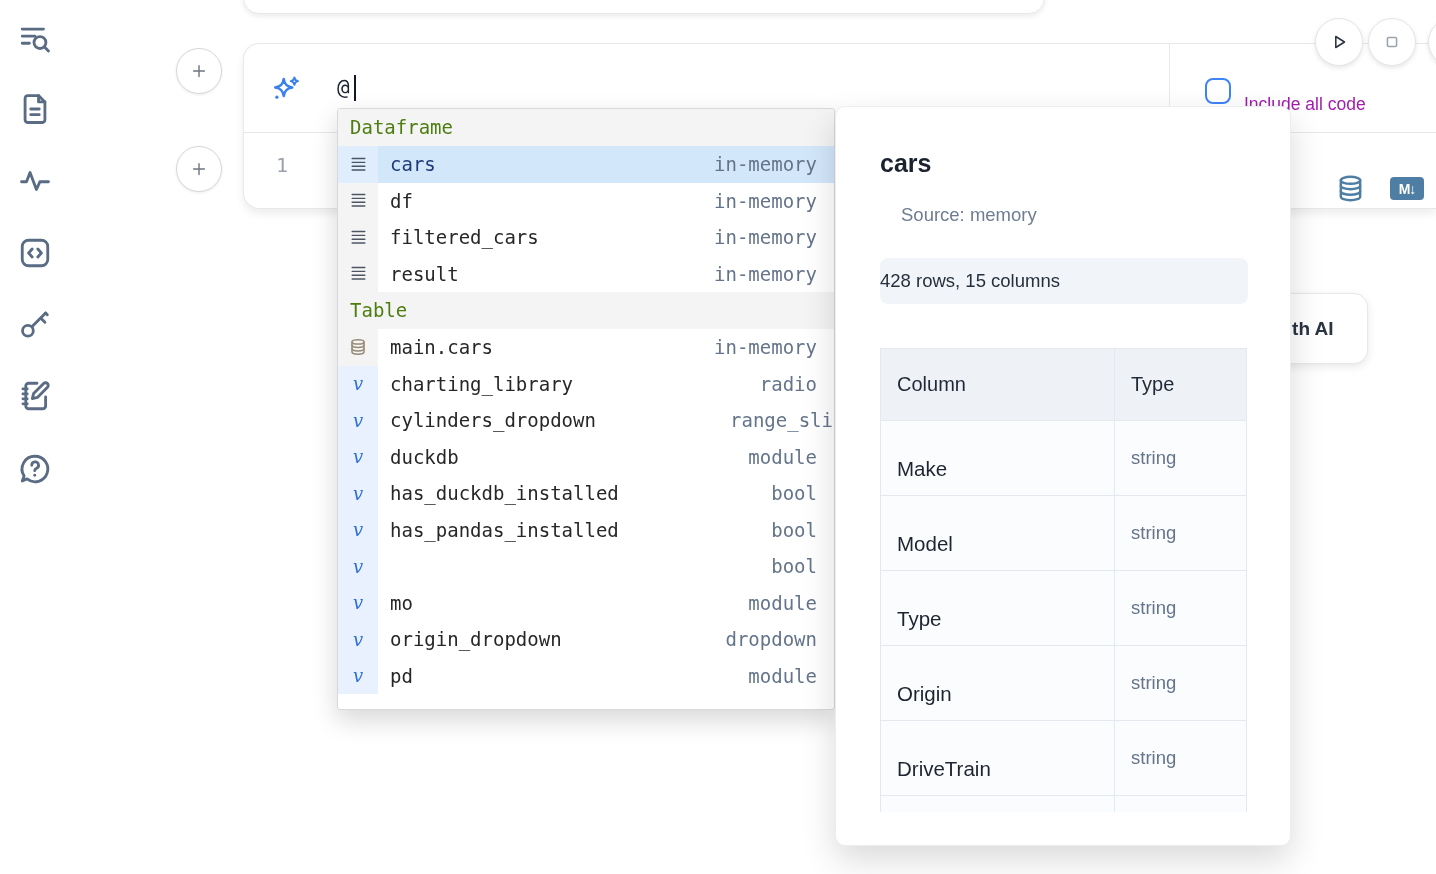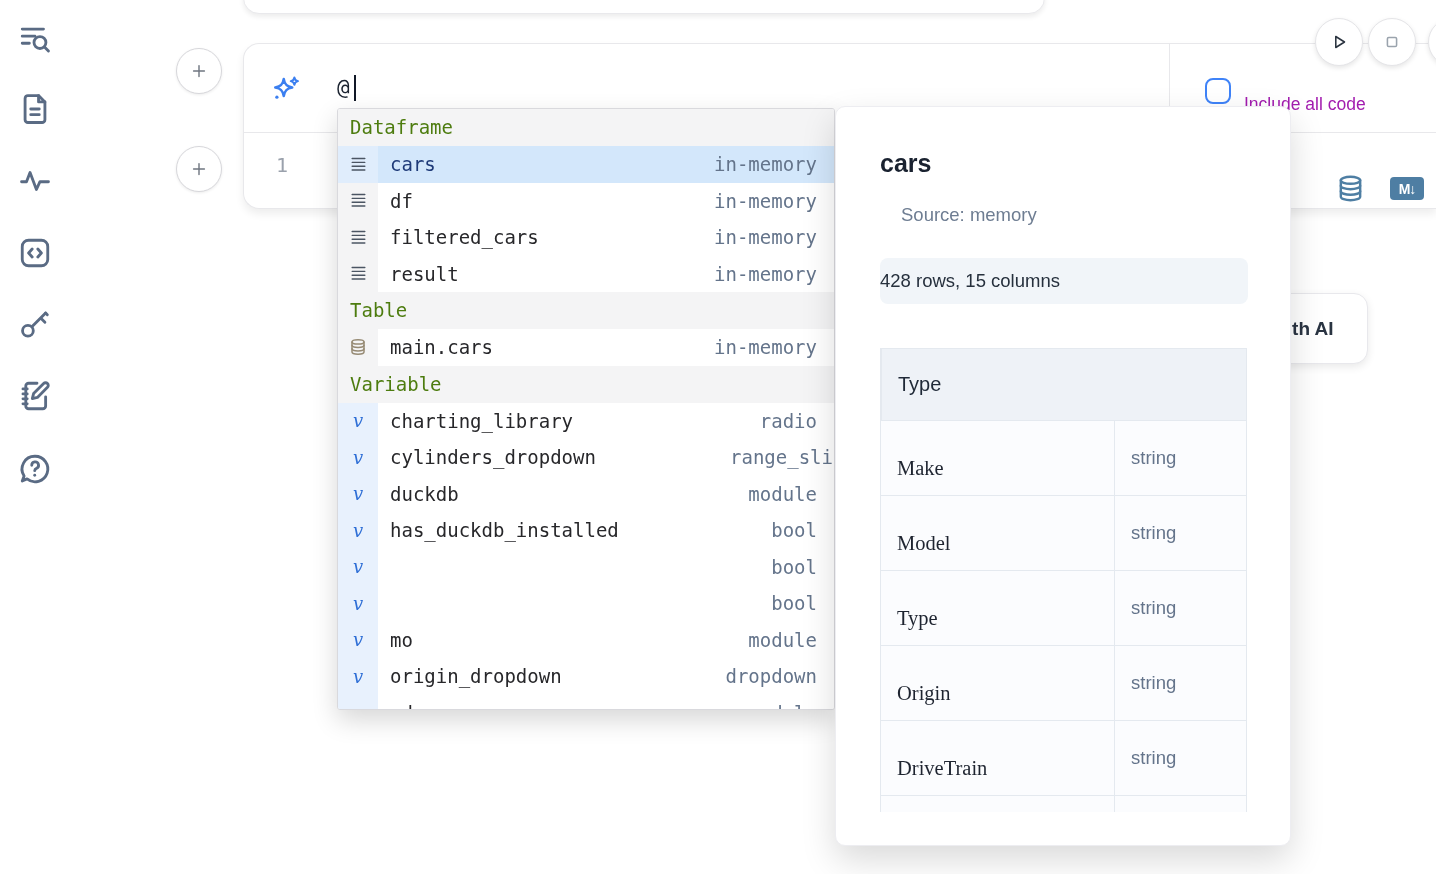--- a/index.html
+++ b/index.html
@@ -94,21 +94,21 @@
   .pv-table{position:absolute;left:44px;top:241px;width:367px;height:464px;overflow:hidden;
             border-top:1px solid #e4e9ef;border-left:1px solid #e4e9ef;border-right:1px solid #e4e9ef;
             box-sizing:border-box;}
   .pv-row{display:flex;border-bottom:1px solid #e4e9ef;background:#fbfcfe;}
   .pv-row.header{background:#eef2f7;}
   .pv-cell{box-sizing:border-box;padding-left:16px;display:flex;align-items:center;}
   .pv-col1{width:233px;}
   .pv-col2{width:132px;border-left:1px solid #e4e9ef;}
   .pv-row.header .pv-cell{height:71px;font-size:20px;color:#1f2937;}
   .pv-row.body .pv-cell{height:74px;}
-  .pv-colname{font-family:Liberation Serif, serif;font-size:20.5px;color:#1e2430;margin-top:21px;}
+  .pv-colname{font-family:Liberation Sans, sans-serif;font-size:20.5px;color:#1e2430;margin-top:21px;}
   .pv-type{font-size:18.5px;color:#64748b;}
 </style>
 </head>
 <body>
 
 <div id="screen">
 
   <div id="rail">
       <div class="rail-icon" style="top: 22px;"><svg viewBox="0 0 24 24" fill="none" stroke="currentColor" stroke-width="2" stroke-linecap="round" stroke-linejoin="round">
           <path d="M3 5h15M3 10h9M3 15h5"></path>
@@ -247,21 +247,20 @@
               <ellipse cx="12" cy="5.2" rx="8" ry="2.9"></ellipse>
               <path d="M4 5.2v13.6c0 1.6 3.6 2.9 8 2.9s8-1.3 8-2.9V5.2"></path>
               <path d="M4 9.7c0 1.6 3.6 2.9 8 2.9s8-1.3 8-2.9M4 14.3c0 1.6 3.6 2.9 8 2.9s8-1.3 8-2.9"></path>
             </svg></span>
         </div>
         <div class="ac-body">
           <span class="ac-name">main.cars</span>
           <span class="ac-detail">in-memory</span>
         </div>
       </div>
-      <div class="ac-header mono">Variable</div>
       <div class="ac-row">
         <div class="ac-gutter var">
           <span class="var-glyph">v</span>
         </div>
         <div class="ac-body">
           <span class="ac-name">charting_library</span>
           <span class="ac-detail">radio</span>
         </div>
       </div>
       <div class="ac-row">
@@ -289,20 +288,21 @@
         <div class="ac-body">
           <span class="ac-name">has_duckdb_installed</span>
           <span class="ac-detail">bool</span>
         </div>
       </div>
       <div class="ac-row">
         <div class="ac-gutter var">
           <span class="var-glyph">v</span>
         </div>
         <div class="ac-body">
+          <span class="ac-name">has_pandas_installed</span>
           <span class="ac-detail">bool</span>
         </div>
       </div>
       <div class="ac-row">
         <div class="ac-gutter var">
           <span class="var-glyph">v</span>
         </div>
         <div class="ac-body">
           <span class="ac-detail">bool</span>
         </div>
@@ -335,20 +335,21 @@
         </div>
       </div>
     </div>
 
   <div class="popover">
     <div class="pv-title">cars</div>
     <div class="pv-source">Source: memory</div>
     <div class="pv-badge">428 rows, 15 columns</div>
     <div class="pv-table" id="pv-table">
         <div class="pv-row header">
+          <div class="pv-cell pv-col1">Column</div>
           <div class="pv-cell pv-col2">Type</div>
         </div>
         <div class="pv-row body">
           <div class="pv-cell pv-col1">
             <span class="pv-colname">Make</span>
           </div>
           <div class="pv-cell pv-col2">
             <span class="pv-type">string</span>
           </div>
         </div>

